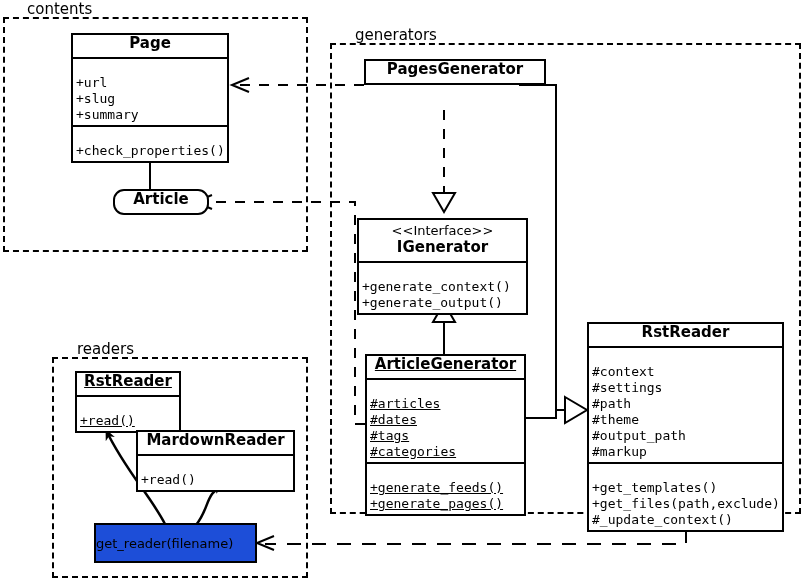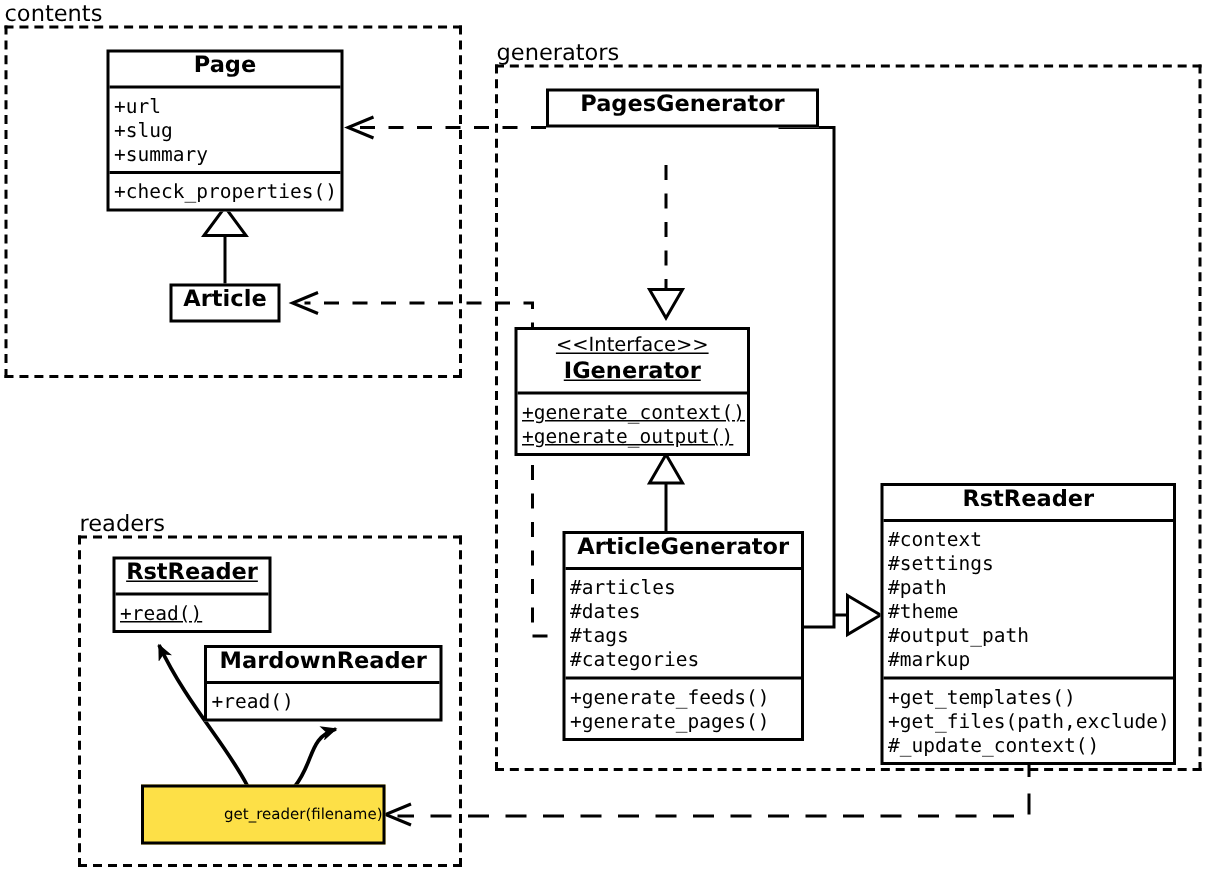--- a/index.html
+++ b/index.html
@@ -5,47 +5,47 @@
   html,body{margin:0;padding:0;background:#ffffff;}
   body{
     font-family:"DejaVu Sans", sans-serif;
     width:803px;height:579px;position:relative;overflow:hidden;
     color:#000;
   }
   #canvas{position:absolute;left:0;top:0;width:803px;height:579px;}
   .pkg{position:absolute;box-sizing:border-box;}
   .pkg-label{
     position:absolute;font-size:15px;font-family:"DejaVu Sans", sans-serif;
-    color:#000;white-space:nowrap;line-height:15px;
+    color:#000;white-space:nowrap;line-height:15px;margin-left:24px;
   }
   .uml{
     position:absolute;box-sizing:border-box;border:2px solid #000;background:#fff;
   }
   .uml .title{
     text-align:center;font-weight:bold;font-size:15px;
     font-family:"DejaVu Sans", sans-serif;
     padding:0 6px 5px 6px;line-height:17px;white-space:nowrap;
   }
   .uml .stereo{
     text-align:center;font-size:13px;font-weight:normal;
     font-family:"DejaVu Sans", sans-serif;line-height:15px;
     padding:3px 6px 0 6px;
   }
   .uml .title.with-stereo{padding-top:1px;}
   .uml .sect{
-    border-top:2px solid #000;padding:5px 0 2px 0;
+    border-top:2px solid #000;padding:16px 0 2px 0;
   }
   .uml .row{
     font-family:"DejaVu Sans Mono", monospace;font-size:13px;
     line-height:16px;padding:0 2px 0 3px;white-space:nowrap;
   }
   .plain{
-    position:absolute;box-sizing:border-box;border:2px solid #000;background:#fde047;
-    display:flex;align-items:center;justify-content:flex-end;
-    font-family:"DejaVu Sans", sans-serif;font-size:10px;
+    position:absolute;box-sizing:border-box;border:2px solid #000;background:#1d4ed8;
+    display:flex;align-items:center;justify-content:flex-start;
+    font-family:"DejaVu Sans", sans-serif;font-size:13px;
   }
   svg{position:absolute;left:0;top:0;width:803px;height:579px;overflow:visible;}
 </style>
 </head>
 <body>
 
 <div id="canvas">
 
   <div class="pkg" style="left:3px;top:17px;width:305px;height:235px;
               border:2px dashed #000;border-style:dashed;"></div>
@@ -129,38 +129,38 @@
     <div class="sect">
       <div class="row">+url</div>
       <div class="row">+slug</div>
       <div class="row">+summary</div>
     </div>
     <div class="sect">
       <div class="row">+check_properties()</div>
     </div>
   </div>
 
-  <div class="uml" style="left:113px;top:189px;width:74px;">
+  <div class="uml" style="left:113px;top:189px;width:96px;border-radius:11px;">
     <div class="title">Article</div>
   </div>
 
   <div class="uml" style="left:364px;top:59px;width:182px;">
     <div class="title">PagesGenerator</div>
   </div>
 
-  <div class="uml" style="left:343px;top:218px;width:157px;text-decoration:underline;">
+  <div class="uml" style="left:357px;top:218px;width:171px;">
     <div class="stereo">&lt;&lt;Interface&gt;&gt;</div>
     <div class="title with-stereo">IGenerator</div>
     <div class="sect">
       <div class="row">+generate_context()</div>
       <div class="row">+generate_output()</div>
     </div>
   </div>
 
-  <div class="uml" style="left:375px;top:354px;width:161px;">
+  <div class="uml" style="left:365px;top:354px;width:161px;text-decoration:underline;">
     <div class="title">ArticleGenerator</div>
     <div class="sect">
       <div class="row">#articles</div>
       <div class="row">#dates</div>
       <div class="row">#tags</div>
       <div class="row">#categories</div>
     </div>
     <div class="sect">
       <div class="row">+generate_feeds()</div>
       <div class="row">+generate_pages()</div>

